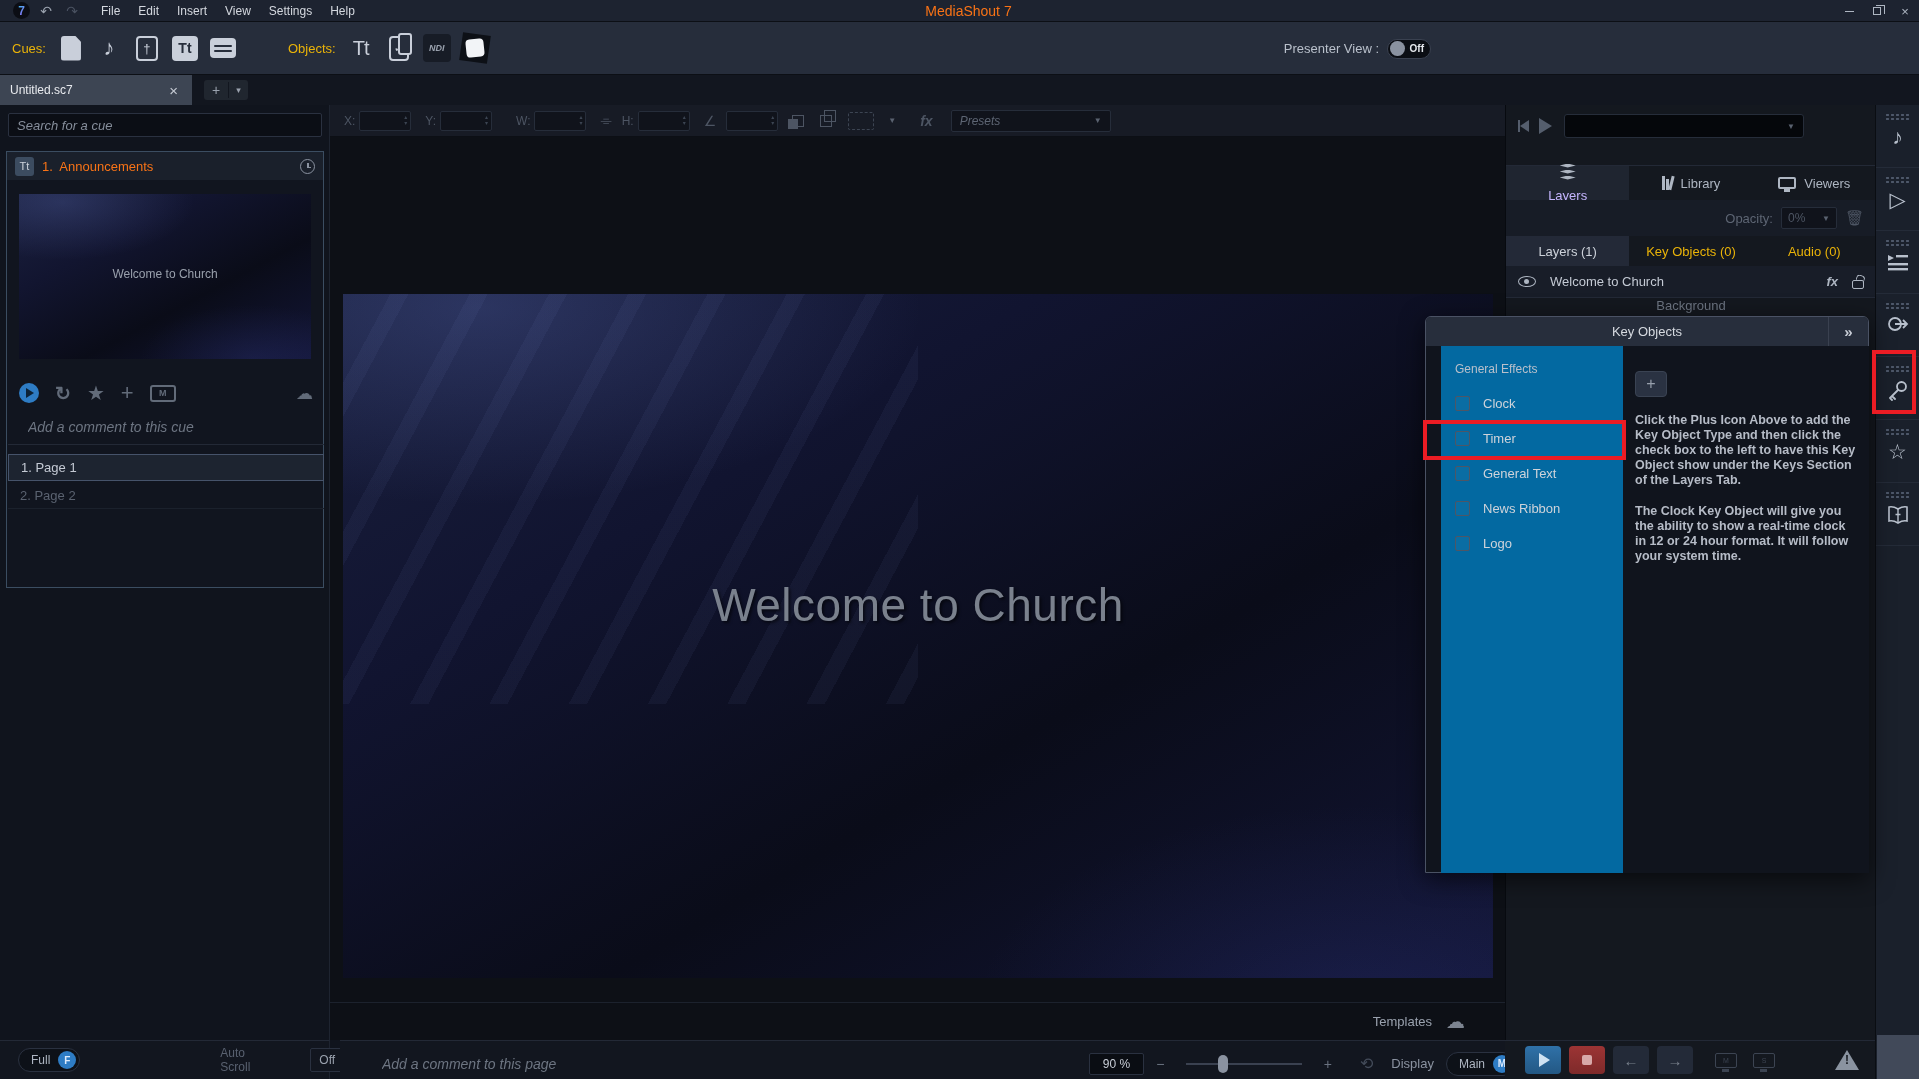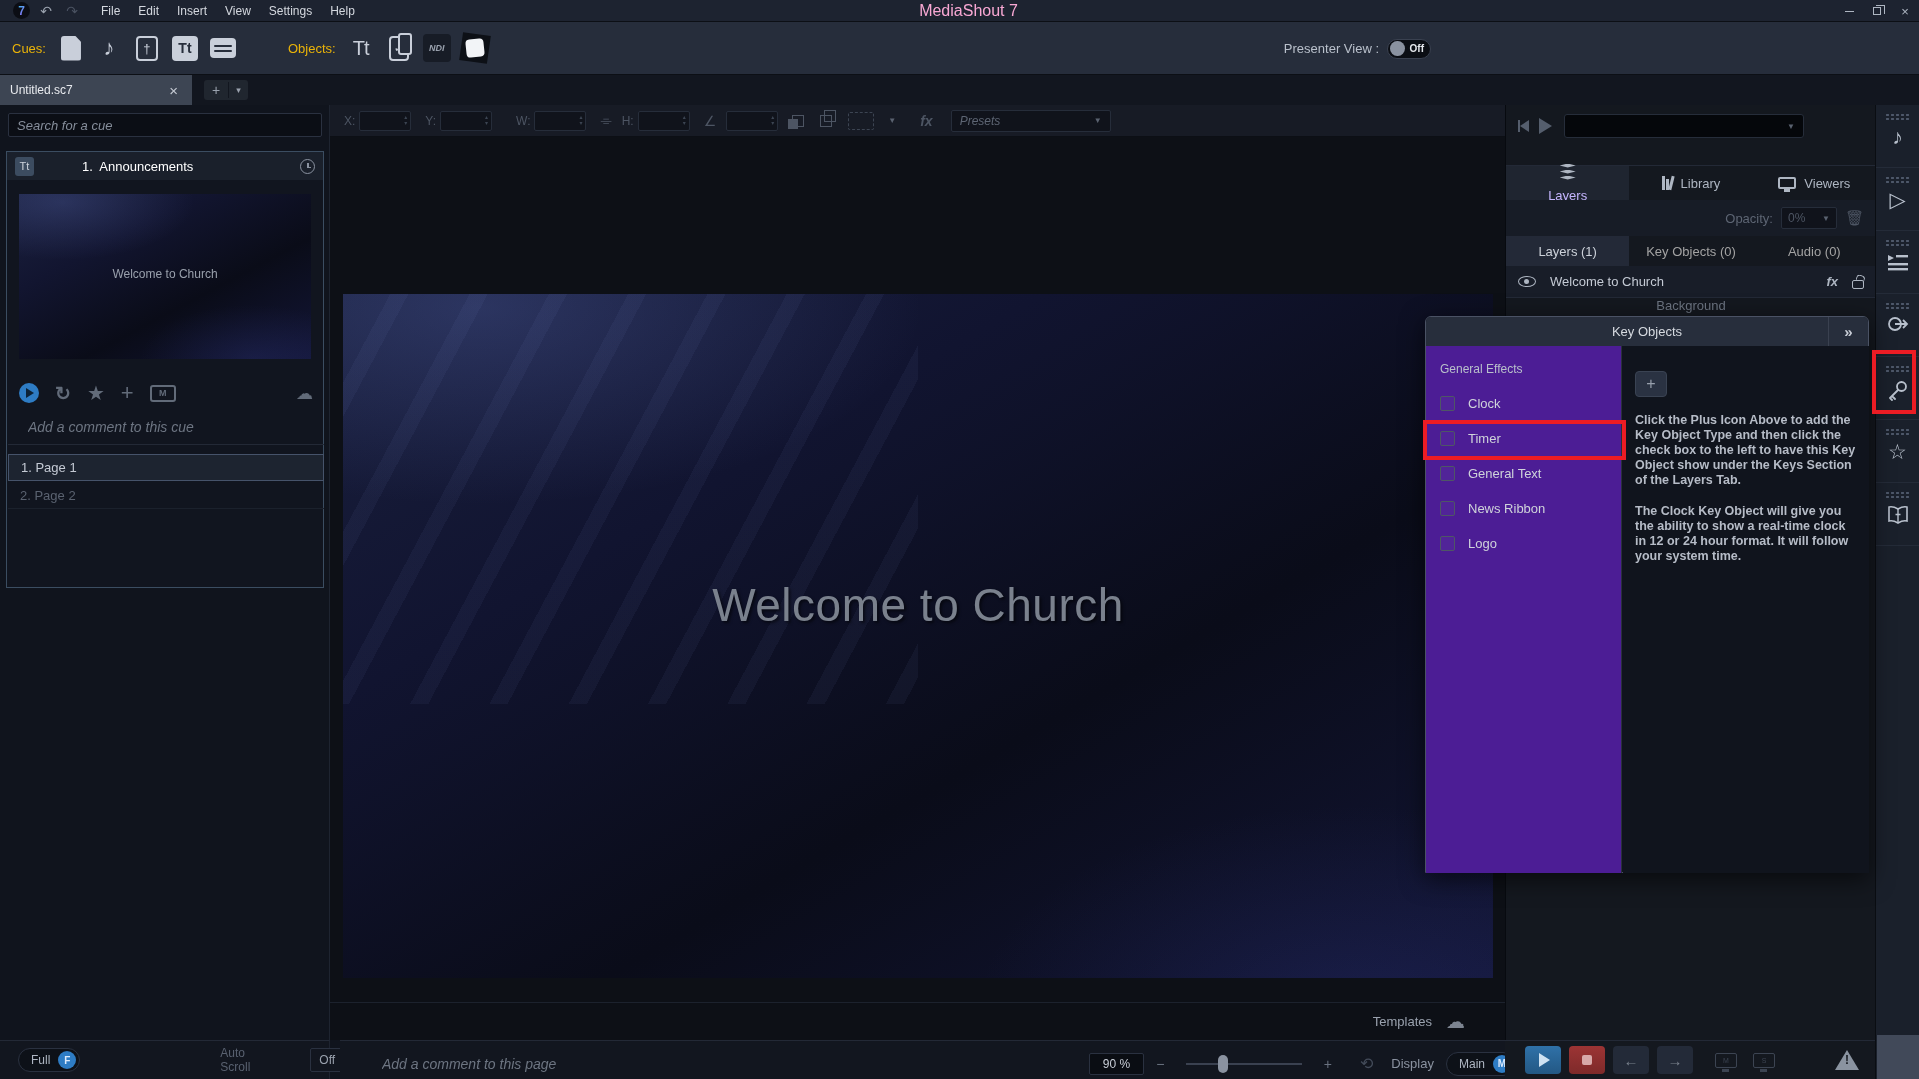--- a/index.html
+++ b/index.html
@@ -13,21 +13,21 @@
 
   
   .titlebar { left:0; top:0; width:1919px; height:22px; background:#1d2330; display:flex; align-items:center; border-bottom:1px solid #0c0f15; }
   .logo7 { width:17px; height:17px; border-radius:50%; background:#0b0d14; color:#7b5cf0; font-weight:bold; font-size:12px; display:flex; align-items:center; justify-content:center; margin-left:13px;
            background-image:linear-gradient(135deg,#0b0d14,#0b0d14); }
   .logo7 span { background:linear-gradient(135deg,#39c6f4,#a14df0); -webkit-background-clip:text; background-clip:text; color:transparent; }
   .histbtn { color:#9aa2ae; font-size:14px; width:20px; text-align:center; margin-left:6px; cursor:default; }
   .histbtn.dim { color:#4a5261; }
   .menus { display:flex; margin-left:10px; }
   .menu-item { color:#d4d8df; padding:2px 9px; font-size:12px; cursor:default; }
-  .win-title { position:absolute; left:0; right:0; text-align:center; color:#f9a8d4; font-size:16px; pointer-events:none;padding-left:18px; }
+  .win-title { position:absolute; left:0; right:0; text-align:center; color:#f97316; font-size:14px; pointer-events:none;padding-left:18px; }
   .winctrl { position:absolute; top:0; height:22px; display:flex; align-items:center; }
   .winbtn { width:28px; height:22px; display:flex; align-items:center; justify-content:center; color:#aeb6c2; font-size:13px; }
   .min-glyph { width:9px; height:1px; background:#aeb6c2; }
   .restore-glyph { width:8px; height:8px; border:1px solid #aeb6c2; position:relative; }
   .restore-glyph:before { content:""; position:absolute; left:2px; top:-3px; width:8px; height:8px; border:1px solid #aeb6c2; border-left:none; border-bottom:none; }
 
   
   .toolbar { left:0; top:22px; width:1919px; height:53px; background:#262d3b; display:flex; align-items:center; border-bottom:1px solid #0c0f15; }
   .tb-label { color:#eab308; font-size:13px; margin-left:12px; margin-right:6px; }
   .tb-icon { width:34px; height:34px; display:flex; align-items:center; justify-content:center; margin:0 2px; border-radius:4px; color:#c9cfda; }
@@ -59,21 +59,21 @@
   .tab-add { color:#9aa2ae; font-size:14px; padding:0 8px; border-right:1px solid #12161f; }
   .tab-adddrop { color:#9aa2ae; font-size:9px; padding:0 7px; }
 
   
   .leftpanel { left:0; top:105px; width:330px; height:935px; background:#10141d; border-right:1px solid #1e2430; }
   .searchbox { position:absolute; left:8px; top:8px; width:314px; height:24px; background:#0b0e15; border:1px solid #2a3140; color:#9aa2ae; font-style:italic; font-size:13px; padding:0 8px; border-radius:2px; }
   .searchbox::placeholder { color:#868e9b; font-style:italic; }
   .cuecard { position:absolute; left:6px; top:46px; width:318px; height:437px; background:#11151f; border:1px solid #3b4d61; }
   .cuehead { height:28px; background:#1a202b; display:flex; align-items:center; padding:0 8px; gap:8px; }
   .tt-badge { width:19px; height:19px; background:#3c4c60; border-radius:3px; color:#cdd3dc; font-size:11px; display:flex; align-items:center; justify-content:center; }
-  .cuehead-label { color:#ffffff; font-size:13px; flex:1;margin-left:40px; }
+  .cuehead-label { color:#f97316; font-size:13px; flex:1; }
   .clock-ic { width:15px; height:15px; border:1.5px solid #8a92a0; border-radius:50%; position:relative; }
   .clock-ic:before { content:""; position:absolute; left:6px; top:3px; width:1.5px; height:5px; background:#8a92a0; }
   .clock-ic:after { content:""; position:absolute; left:6px; top:7px; width:4px; height:1.5px; background:#8a92a0; }
   .thumb { position:absolute; left:12px; top:42px; width:292px; height:165px; }
   .slide-bg { width:100%; height:100%;
     background:
       radial-gradient(90% 70% at 15% 5%, rgba(110,130,215,0.22), transparent 50%),
       radial-gradient(70% 60% at 80% 100%, rgba(60,70,160,0.20), transparent 55%),
       linear-gradient(152deg, #1b2140 0%, #121530 30%, #0a0c18 62%, #131637 100%);
   }
@@ -156,37 +156,37 @@
   .layers-glyph i { display:block; width:16px; height:4px; background:#aeb6c2; clip-path:polygon(50% 0,100% 50%,50% 100%,0 50%); }
   .library-glyph { display:flex; gap:1px; align-items:flex-end; }
   .library-glyph i { display:block; width:3px; background:#aeb6c2; }
   .monitor-glyph { width:18px; height:12px; border:2px solid #aeb6c2; border-radius:2px; position:relative; }
   .monitor-glyph:after { content:""; position:absolute; left:4px; bottom:-5px; width:6px; height:3px; background:#aeb6c2; }
   .opacityrow { position:absolute; left:0; top:95px; width:370px; height:36px; background:#171c26; display:flex; align-items:center; justify-content:flex-end; gap:8px; padding-right:12px; }
   .opacity-label { color:#5d6573; font-size:13px; }
   .opacity-dd { width:56px; height:22px; background:#10131b; border:1px solid #262d3a; border-radius:2px; display:flex; align-items:center; justify-content:space-between; padding:0 6px; color:#4d5563; font-size:12px; }
   .trash-ic { color:#4d5563; font-size:15px; }
   .rp-subtabs { position:absolute; left:0; top:131px; width:370px; height:30px; display:flex; }
-  .rp-subtab { flex:1; display:flex; align-items:center; justify-content:center; color:#a3a3a3; font-size:13px; }
+  .rp-subtab { flex:1; display:flex; align-items:center; justify-content:center; color:#eab308; font-size:13px; }
   .rp-subtab.sel { background:#232937; color:#cdd2da; }
   .layerrow { position:absolute; left:0; top:161px; width:370px; height:32px; background:#181d28; border-bottom:1px solid #232936; display:flex; align-items:center; gap:14px; padding:0 12px; }
   .eye-ic { width:18px; height:11px; border:1.5px solid #aeb6c2; border-radius:50%; position:relative; }
   .eye-ic:before { content:""; position:absolute; left:5px; top:2px; width:5px; height:5px; border-radius:50%; background:#aeb6c2; }
   .layer-name { color:#c4cad4; font-size:13px; flex:1; }
   .fx-small { font-style:italic; font-weight:bold; color:#aeb6c2; font-size:13px; }
   .lock-ic { width:12px; height:9px; border:1.5px solid #aeb6c2; border-radius:2px; position:relative; margin-top:5px; }
   .lock-ic:before { content:""; position:absolute; left:3px; top:-6px; width:7px; height:6px; border:1.5px solid #aeb6c2; border-bottom:none; border-radius:4px 4px 0 0; transform:rotate(14deg); }
   .bgrow { position:absolute; left:0; top:193px; width:370px; height:18px; overflow:hidden; text-align:center; color:#6d7582; font-size:13px; }
 
   
   .popup { left:1425px; top:316px; width:444px; height:557px; background:#10141d; border:1px solid #4a5264; border-radius:6px 6px 0 0; box-shadow:0 6px 24px rgba(0,0,0,0.6); z-index:10; }
   .popup-header { height:29px; background:#272e3c; border-radius:5px 5px 0 0; display:flex; align-items:center; }
   .popup-title { flex:1; text-align:center; color:#d6dae0; font-size:13px; padding-left:40px; }
   .popup-collapse { width:40px; height:100%; border-left:1px solid #3a4150; display:flex; align-items:center; justify-content:center; color:#c8cdd6; font-size:15px; font-weight:bold; }
-  .popup-left { position:absolute; left:0; top:29px; width:196px; height:527px; background:#4c1d95; border-right:1px solid #2a303c; }
+  .popup-left { position:absolute; left:15px; top:29px; width:196px; height:527px; background:#0369a1; border-right:1px solid #2a303c; }
   .popup-section { color:#b9c0cb; font-size:12px; padding:16px 0 10px 14px; }
   .ko-item { height:35px; display:flex; align-items:center; gap:13px; padding-left:14px; color:#cfd3da; font-size:13px; }
   .checkbox { width:15px; height:15px; border:1px solid #4e5665; border-radius:2px; background:rgba(255,255,255,0.03); }
   .popup-right { position:absolute; left:197px; top:29px; width:246px; height:527px; background:#10141d; }
   .plusbtn { width:32px; height:26px; background:#2a3242; border:1px solid #3a4353; border-radius:4px; color:#98a0ad; font-size:16px; display:flex; align-items:center; justify-content:center; margin:25px 0 0 12px; }
   .hint { color:#b6bcc7; font-size:12.5px; font-weight:bold; line-height:15px; margin:16px 12px 0 12px; }
 
   
   .edgebar { left:1875px; top:105px; width:44px; height:974px; background:#1a202b; border-left:1px solid #0a0d12; }
   .edge-sec { height:63px; border-bottom:1px solid #242b38; display:flex; flex-direction:column; align-items:center; padding-top:8px; gap:7px; }

